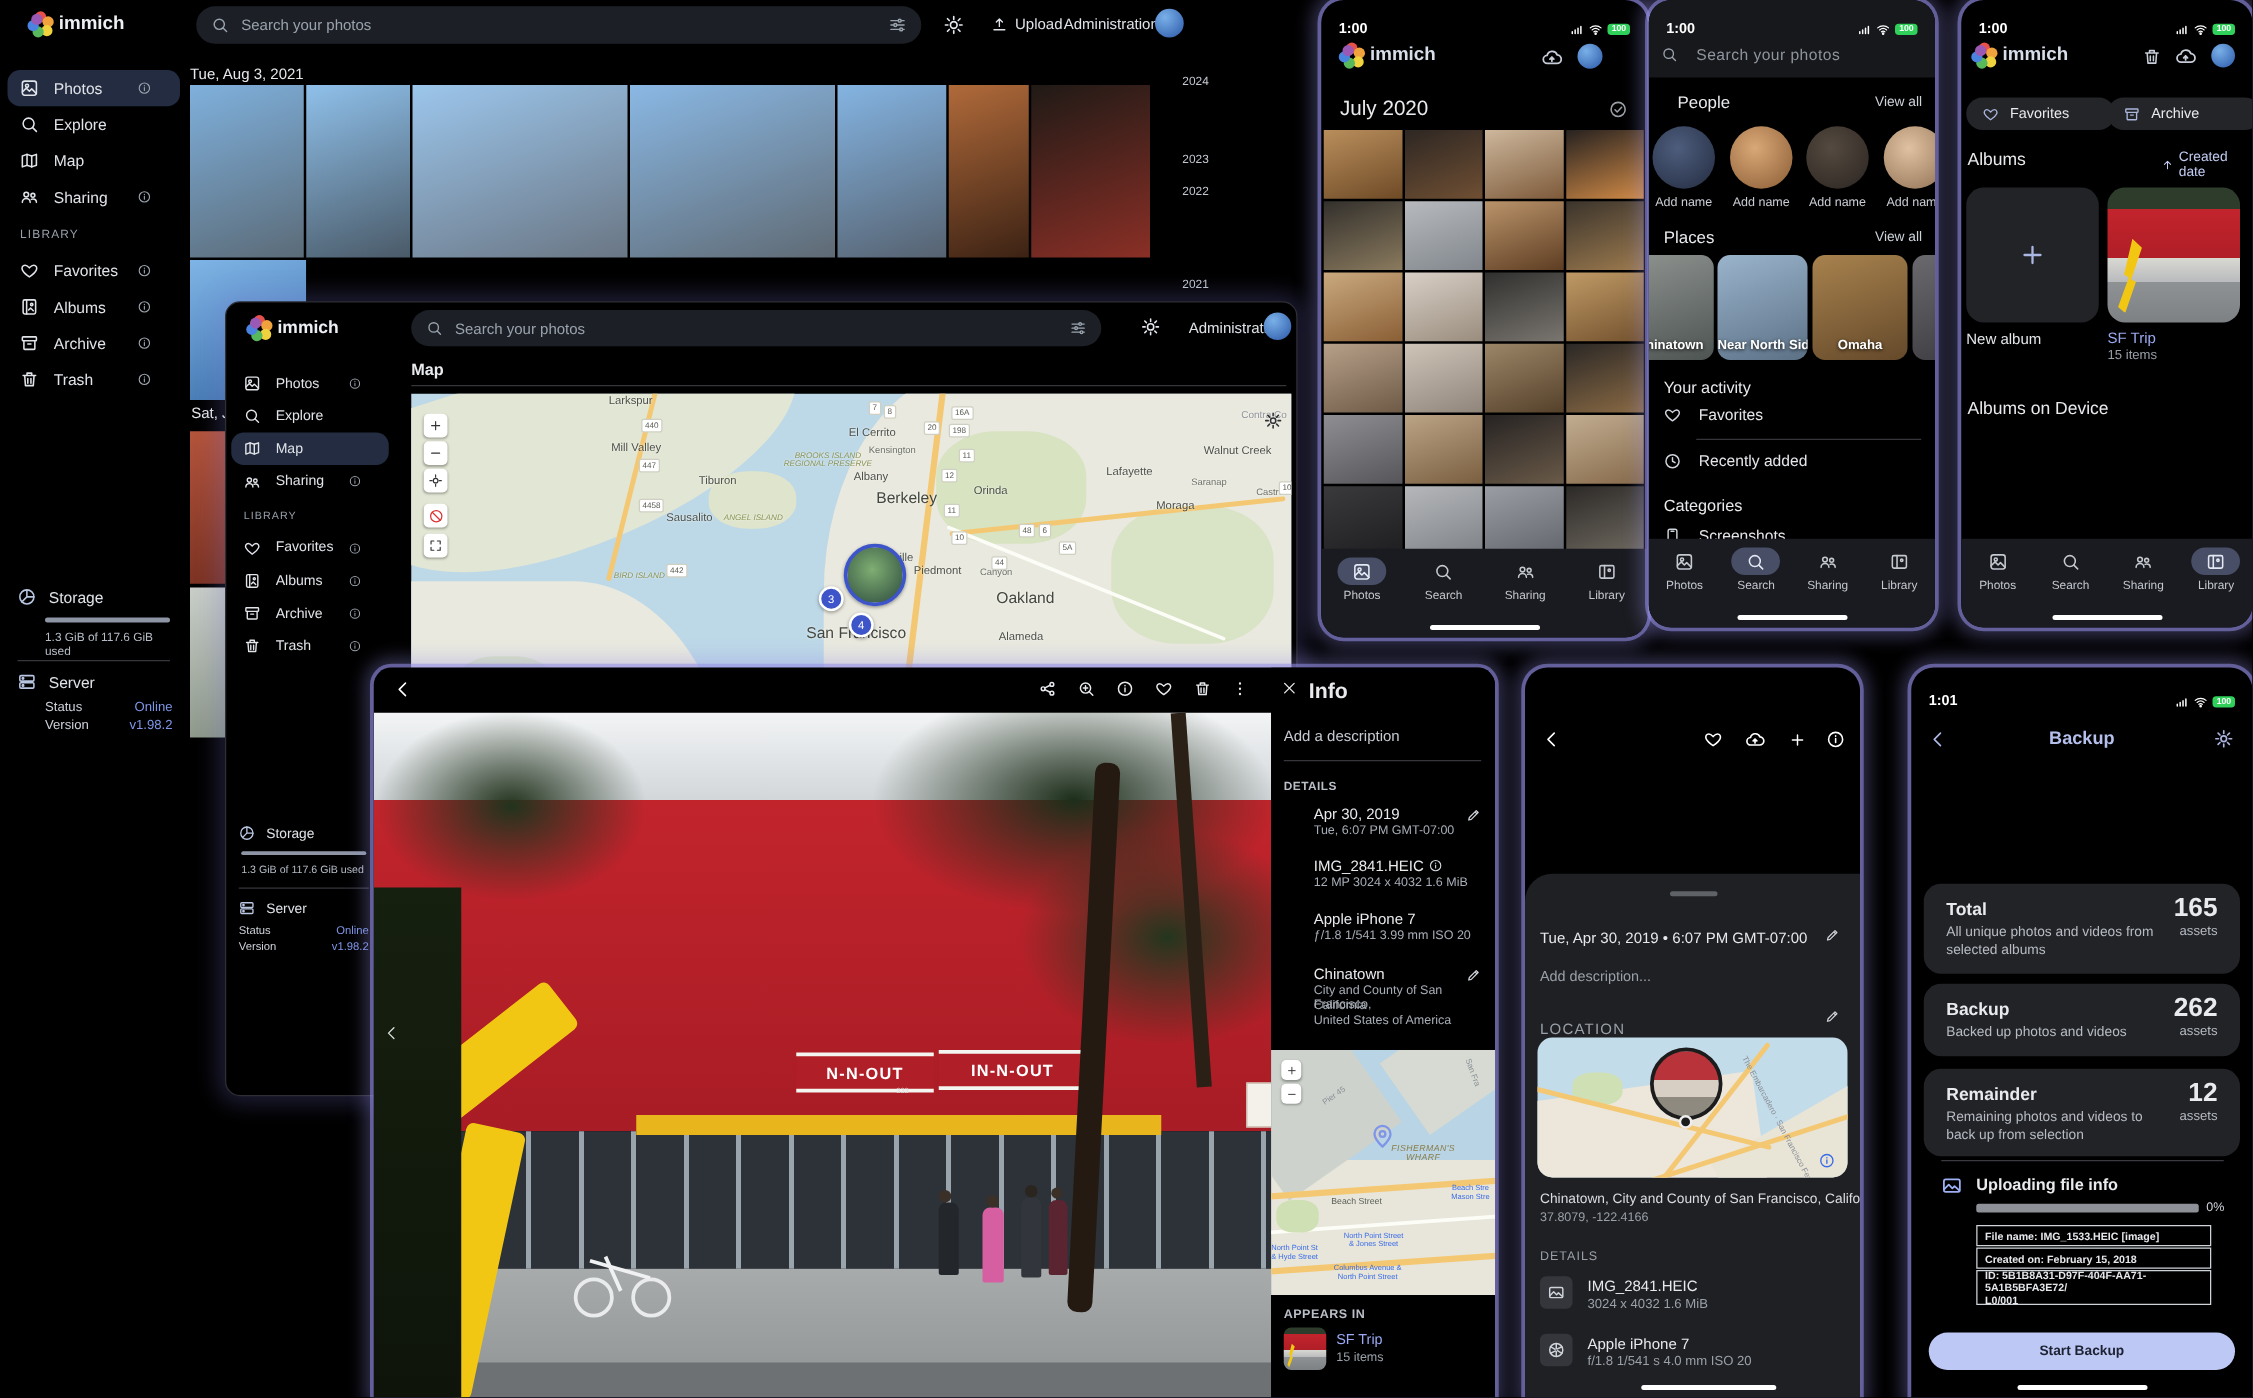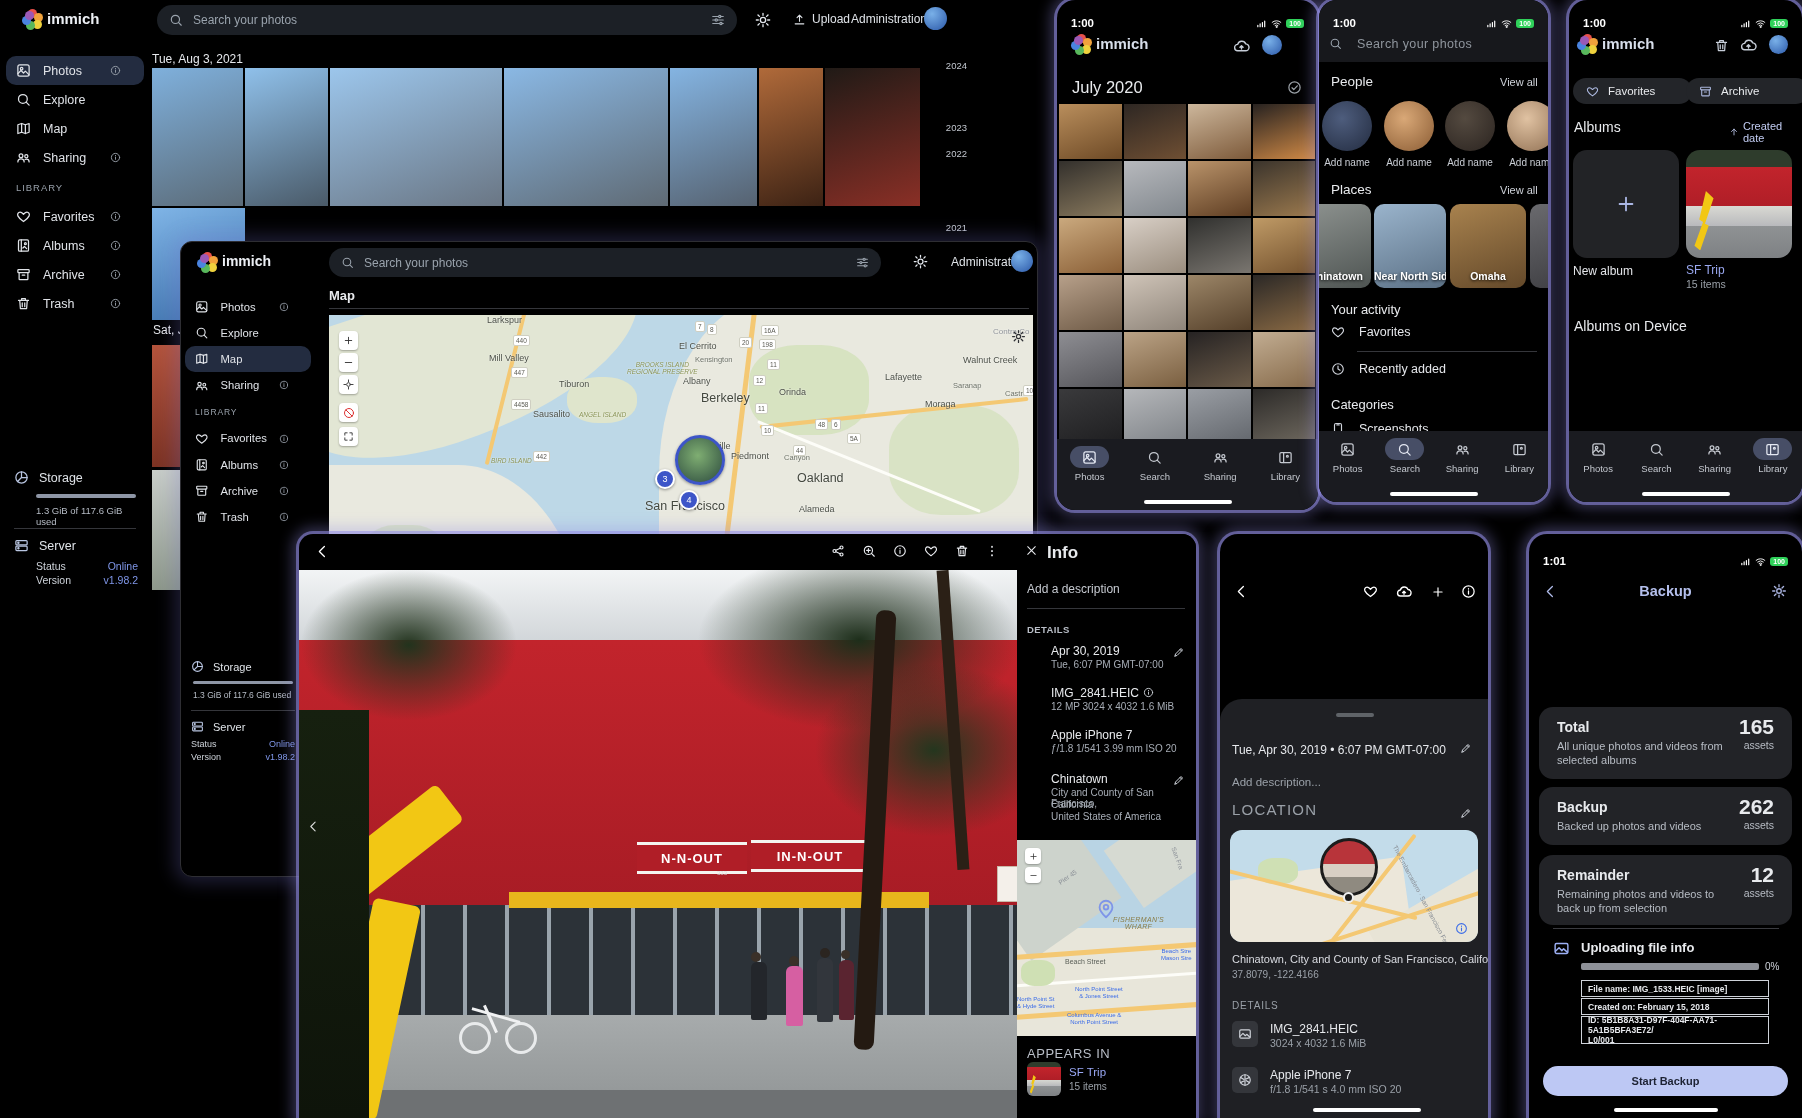--- a/index.html
+++ b/index.html
@@ -751,21 +751,21 @@
             </span>
           </div>
         <div class="mctl" style="left:8px;top:27px;width:16px;height:16px;">
             <span class="js-ic">
               <svg width="9" height="9" viewBox="0 0 24 24" fill="none" stroke="currentColor" stroke-width="2" stroke-linecap="round" stroke-linejoin="round">
                 <path d="M5 12h14"></path>
               </svg>
             </span>
           </div>
       </div>
-      <span class="abs" style="left:10px;top:512px;font-size:13px;font-weight:normal;color:#b9bec7;letter-spacing:.04em;">APPEARS IN</span>
+      <span class="abs" style="left:10px;top:512px;font-size:10px;font-weight:bold;color:#b9bec7;letter-spacing:.04em;">APPEARS IN</span>
       <div class="abs innout-thumb" style="left:10px;top:528px;width:34px;height:34px;border-radius:6px;overflow:hidden;"></div>
       <span class="abs" style="left:52px;top:532px;font-size:11.5px;color:#9aa8f5;">SF Trip</span>
       <span class="abs" style="left:52px;top:547px;font-size:10px;color:#9aa0a8;">15 items</span>
     <span style="position: absolute; left: 34px; top: 110px; font-size: 12px; color: rgb(232, 234, 237);">Apr 30, 2019</span>
         <span style="position: absolute; left: 34px; top: 125px; font-size: 10px; color: rgb(167, 173, 182);">Tue, 6:07 PM GMT-07:00</span>
         <span style="position: absolute; left: 156px; top: 112px; color: rgb(207, 211, 218);">
           <svg width="12" height="12" viewBox="0 0 24 24" fill="none" stroke="currentColor" stroke-width="2" stroke-linecap="round" stroke-linejoin="round">
             <path d="M4 20l1-4L16 5l3 3L8 19l-4 1zM14 7l3 3"></path>
           </svg>
         </span>
@@ -923,21 +923,21 @@
         <span class="battery" style="background:#2fd15a;">100</span>
       </span>
     </div>
     <span class="abs js-ic" style="left:10px;top:37px;color:#9aa3ad;">
         <svg width="13" height="13" viewBox="0 0 24 24" fill="none" stroke="currentColor" stroke-width="2" stroke-linecap="round" stroke-linejoin="round">
           <circle cx="11" cy="11" r="7"></circle>
           <path d="M16.2 16.2L21 21"></path>
         </svg>
       </span>
     <span class="abs" style="left:38px;top:37px;font-size:12.5px;color:#8f959d;letter-spacing:.03em;">Search your photos</span>
-    <span class="abs" style="left:12px;top:74px;font-size:13.5px;">People</span>
+    <span class="abs" style="left:23px;top:74px;font-size:13.5px;">People</span>
     <span class="abs" style="left:181px;top:76px;font-size:11px;color:#ced2d9;">View all</span>
     <div id="faces">
         <div class="face" style="left: 3px; top: 101px; width: 50px; height: 50px; background: radial-gradient(circle at 40% 35%, rgb(78, 93, 125), rgb(35, 44, 64));"></div>
         <span class="fname" style="left: -1px; top: 157px;">Add name</span>
         <div class="face" style="left: 65px; top: 101px; width: 50px; height: 50px; background: radial-gradient(circle at 40% 35%, rgb(217, 168, 119), rgb(138, 92, 52));"></div>
         <span class="fname" style="left: 61px; top: 157px;">Add name</span>
         <div class="face" style="left: 126px; top: 101px; width: 50px; height: 50px; background: radial-gradient(circle at 40% 35%, rgb(84, 74, 64), rgb(43, 36, 32));"></div>
         <span class="fname" style="left: 122px; top: 157px;">Add name</span>
         <div class="face" style="left: 188px; top: 101px; width: 50px; height: 50px; background: radial-gradient(circle at 40% 35%, rgb(224, 194, 162), rgb(143, 111, 82));"></div>
         <span class="fname" style="left: 184px; top: 157px;">Add name</span>
@@ -1188,21 +1188,21 @@
       </span>
     <div class="sheet" style="left:0;top:165px;width:293px;height:419px;">
       <div class="abs" style="left:116px;top:14px;width:38px;height:4px;border-radius:2px;background:#5f6368;"></div>
       <span class="abs" style="left:12px;top:44px;font-size:12px;color:#e6e8ec;">Tue, Apr 30, 2019 • 6:07 PM GMT-07:00</span>
       <span class="abs js-ic" style="left:240px;top:43px;color:#cfd3da;">
           <svg width="12" height="12" viewBox="0 0 24 24" fill="none" stroke="currentColor" stroke-width="2" stroke-linecap="round" stroke-linejoin="round">
             <path d="M4 20l1-4L16 5l3 3L8 19l-4 1zM14 7l3 3"></path>
           </svg>
         </span>
       <span class="abs" style="left:12px;top:77px;font-size:11.5px;color:#9aa0a8;">Add description...</span>
-      <span class="abs" style="left:12px;top:102px;font-size:15px;letter-spacing:.08em;color:#9aa0a8;">LOCATION</span>
+      <span class="abs" style="left:12px;top:117px;font-size:12px;letter-spacing:.08em;color:#9aa0a8;">LOCATION</span>
       <span class="abs js-ic" style="left:240px;top:108px;color:#cfd3da;">
           <svg width="12" height="12" viewBox="0 0 24 24" fill="none" stroke="currentColor" stroke-width="2" stroke-linecap="round" stroke-linejoin="round">
             <path d="M4 20l1-4L16 5l3 3L8 19l-4 1zM14 7l3 3"></path>
           </svg>
         </span>
       <div class="mapcv r12" style="left:10px;top:131px;width:248px;height:112px;background:#c3dcea;">
         <div class="land" style="left:-20px;top:40px;width:200px;height:110px;transform:rotate(-8deg);background:#ece7da;"></div>
         <div class="land" style="left:150px;top:64px;width:130px;height:80px;transform:rotate(-30deg);background:#e8e4d6;"></div>
         <div class="green" style="left:28px;top:28px;width:40px;height:26px;"></div>
         <div class="road" style="left:-10px;top:62px;width:200px;height:4px;transform:rotate(14deg);"></div>

